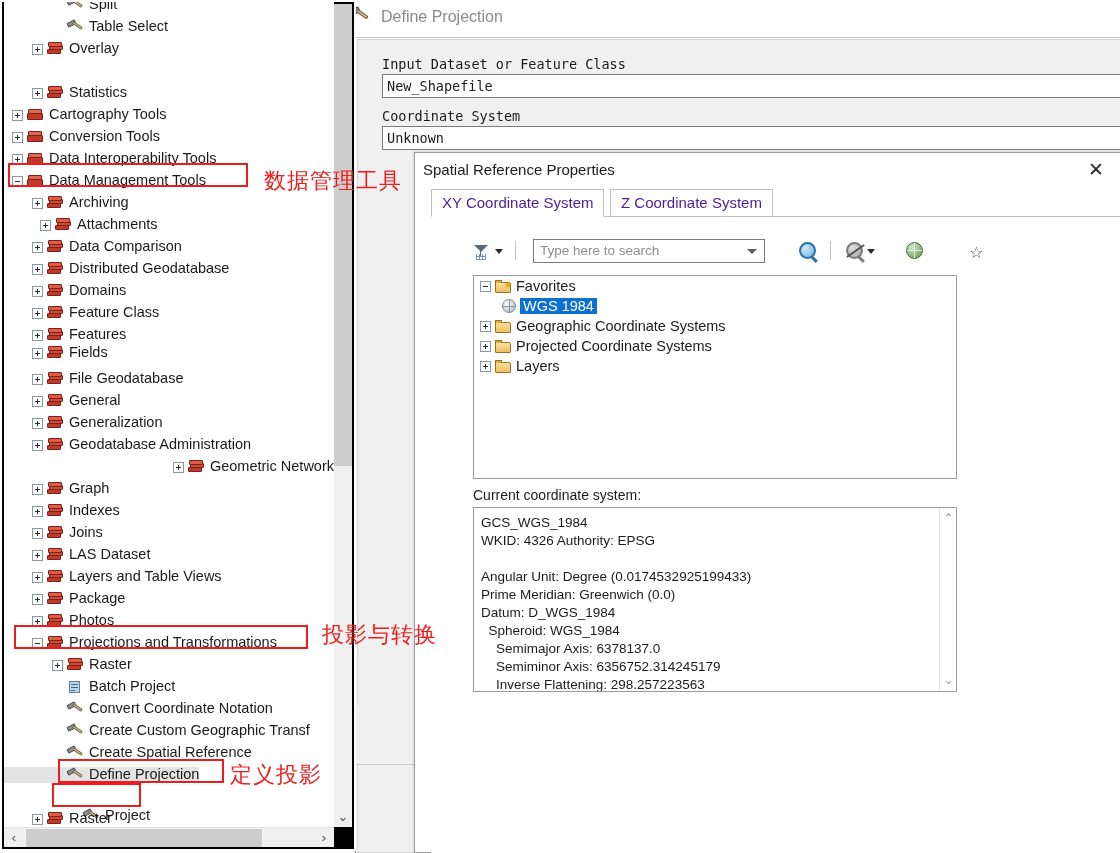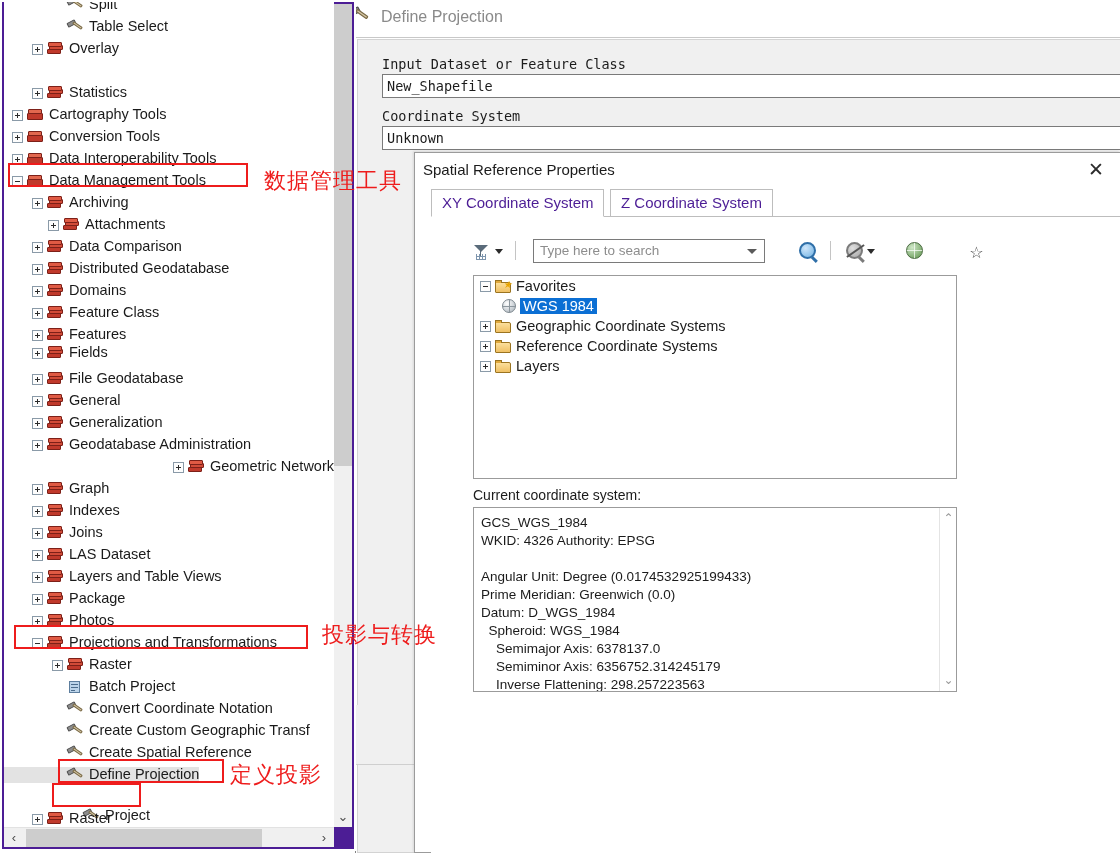--- a/index.html
+++ b/index.html
@@ -13,21 +13,21 @@
   #root { position: relative; width: 1120px; height: 853px; }
 
   
   #toolbox-panel {
     position: absolute; left: 0; top: 0; width: 356px; height: 853px;
     background: #ffffff; border-right: 1px solid #828282;
   }
   #toolbox-frame {
     position: absolute; left: 0; top: 0; width: 356px; height: 851px;
     border: 2px solid #ffffff;
-    background: #4c1d95;
+    background: #000000;
   }
   #tree-scroll-area {
     position: absolute; left: 2px; top: 0; width: 330px; height: 825px;
     overflow: hidden; background: #fff;
   }
   .tree-row {
     position: relative; height: 22px; line-height: 22px;
     font-size: 14.5px; color: #1a1a1a; white-space: nowrap;
   }
   .tree-row .lbl { position: relative; top: -1px; }
@@ -401,21 +401,21 @@
         <div class="cs-row" style="padding-left:6px;">
           <span class="tw"></span><span class="ico-folder fav"><i class="bd"></i><i class="tab"></i><i class="st">★</i></span><span>Favorites</span>
         </div>
         <div class="cs-row" style="padding-left:28px;">
           <span class="ico-globe-sm"></span><span class="hi-sel">WGS 1984</span>
         </div>
         <div class="cs-row" style="padding-left:6px;">
           <span class="tw plus"></span><span class="ico-folder"><i class="bd"></i><i class="tab"></i></span><span>Geographic Coordinate Systems</span>
         </div>
         <div class="cs-row" style="padding-left:6px;">
-          <span class="tw plus"></span><span class="ico-folder"><i class="bd"></i><i class="tab"></i></span><span>Reference Coordinate Systems</span>
+          <span class="tw plus"></span><span class="ico-folder"><i class="bd"></i><i class="tab"></i></span><span>Projected Coordinate Systems</span>
         </div>
         <div class="cs-row" style="padding-left:6px;">
           <span class="tw plus"></span><span class="ico-folder"><i class="bd"></i><i class="tab"></i></span><span>Layers</span>
         </div>
       </div>
 
       <span id="ccs-label">Current coordinate system:</span>
       <div id="ccs-box">
         <div id="ccs-text">GCS_WGS_1984
 WKID: 4326 Authority: EPSG
@@ -440,21 +440,21 @@
       <div id="tree-scroll-area">
           <div class="tree-row" style="position: absolute; left: 0px; top: -8px; width: 330px;"><span style="padding-left: 48px;"><span class="tw none"></span><span class="ico-hammer"><i class="head"></i><i class="handle"></i></span><span class="lbl">Split</span></span></div>
           <div class="tree-row" style="position: absolute; left: 0px; top: 14px; width: 330px;"><span style="padding-left: 48px;"><span class="tw none"></span><span class="ico-hammer"><i class="head"></i><i class="handle"></i></span><span class="lbl">Table Select</span></span></div>
           <div class="tree-row" style="position: absolute; left: 0px; top: 36px; width: 330px;"><span style="padding-left: 28px;"><span class="tw plus"></span><span class="ico-toolbox"><i class="b1"></i><i class="b2"></i><i class="b3"></i></span><span class="lbl">Overlay</span></span></div>
           <div class="tree-row" style="position: absolute; left: 0px; top: 80px; width: 330px;"><span style="padding-left: 28px;"><span class="tw plus"></span><span class="ico-toolbox"><i class="b1"></i><i class="b2"></i><i class="b3"></i></span><span class="lbl">Statistics</span></span></div>
           <div class="tree-row" style="position: absolute; left: 0px; top: 102px; width: 330px;"><span style="padding-left: 8px;"><span class="tw plus"></span><span class="ico-toolbox single"><i class="b2"></i><i class="b3"></i></span><span class="lbl">Cartography Tools</span></span></div>
           <div class="tree-row" style="position: absolute; left: 0px; top: 124px; width: 330px;"><span style="padding-left: 8px;"><span class="tw plus"></span><span class="ico-toolbox single"><i class="b2"></i><i class="b3"></i></span><span class="lbl">Conversion Tools</span></span></div>
           <div class="tree-row" style="position: absolute; left: 0px; top: 146px; width: 330px;"><span style="padding-left: 8px;"><span class="tw plus"></span><span class="ico-toolbox single"><i class="b2"></i><i class="b3"></i></span><span class="lbl">Data Interoperability Tools</span></span></div>
           <div class="tree-row" style="position: absolute; left: 0px; top: 168px; width: 330px;"><span style="padding-left: 8px;"><span class="tw"></span><span class="ico-toolbox single"><i class="b2"></i><i class="b3"></i></span><span class="lbl">Data Management Tools</span></span></div>
           <div class="tree-row" style="position: absolute; left: 0px; top: 190px; width: 330px;"><span style="padding-left: 28px;"><span class="tw plus"></span><span class="ico-toolbox"><i class="b1"></i><i class="b2"></i><i class="b3"></i></span><span class="lbl">Archiving</span></span></div>
-          <div class="tree-row" style="position: absolute; left: 16px; top: 212px; width: 330px;"><span style="padding-left: 28px;"><span class="tw plus"></span><span class="ico-toolbox"><i class="b1"></i><i class="b2"></i><i class="b3"></i></span><span class="lbl">Attachments</span></span></div>
+          <div class="tree-row" style="position: absolute; left: 8px; top: 212px; width: 330px;"><span style="padding-left: 28px;"><span class="tw plus"></span><span class="ico-toolbox"><i class="b1"></i><i class="b2"></i><i class="b3"></i></span><span class="lbl">Attachments</span></span></div>
           <div class="tree-row" style="position: absolute; left: 0px; top: 234px; width: 330px;"><span style="padding-left: 28px;"><span class="tw plus"></span><span class="ico-toolbox"><i class="b1"></i><i class="b2"></i><i class="b3"></i></span><span class="lbl">Data Comparison</span></span></div>
           <div class="tree-row" style="position: absolute; left: 0px; top: 256px; width: 330px;"><span style="padding-left: 28px;"><span class="tw plus"></span><span class="ico-toolbox"><i class="b1"></i><i class="b2"></i><i class="b3"></i></span><span class="lbl">Distributed Geodatabase</span></span></div>
           <div class="tree-row" style="position: absolute; left: 0px; top: 278px; width: 330px;"><span style="padding-left: 28px;"><span class="tw plus"></span><span class="ico-toolbox"><i class="b1"></i><i class="b2"></i><i class="b3"></i></span><span class="lbl">Domains</span></span></div>
           <div class="tree-row" style="position: absolute; left: 0px; top: 300px; width: 330px;"><span style="padding-left: 28px;"><span class="tw plus"></span><span class="ico-toolbox"><i class="b1"></i><i class="b2"></i><i class="b3"></i></span><span class="lbl">Feature Class</span></span></div>
           <div class="tree-row" style="position: absolute; left: 0px; top: 322px; width: 330px;"><span style="padding-left: 28px;"><span class="tw plus"></span><span class="ico-toolbox"><i class="b1"></i><i class="b2"></i><i class="b3"></i></span><span class="lbl">Features</span></span></div>
           <div class="tree-row" style="position: absolute; left: 0px; top: 340px; width: 330px;"><span style="padding-left: 28px;"><span class="tw plus"></span><span class="ico-toolbox"><i class="b1"></i><i class="b2"></i><i class="b3"></i></span><span class="lbl">Fields</span></span></div>
           <div class="tree-row" style="position: absolute; left: 0px; top: 366px; width: 330px;"><span style="padding-left: 28px;"><span class="tw plus"></span><span class="ico-toolbox"><i class="b1"></i><i class="b2"></i><i class="b3"></i></span><span class="lbl">File Geodatabase</span></span></div>
           <div class="tree-row" style="position: absolute; left: 0px; top: 388px; width: 330px;"><span style="padding-left: 28px;"><span class="tw plus"></span><span class="ico-toolbox"><i class="b1"></i><i class="b2"></i><i class="b3"></i></span><span class="lbl">General</span></span></div>
           <div class="tree-row" style="position: absolute; left: 0px; top: 410px; width: 330px;"><span style="padding-left: 28px;"><span class="tw plus"></span><span class="ico-toolbox"><i class="b1"></i><i class="b2"></i><i class="b3"></i></span><span class="lbl">Generalization</span></span></div>
           <div class="tree-row" style="position: absolute; left: 0px; top: 432px; width: 330px;"><span style="padding-left: 28px;"><span class="tw plus"></span><span class="ico-toolbox"><i class="b1"></i><i class="b2"></i><i class="b3"></i></span><span class="lbl">Geodatabase Administration</span></span></div>

